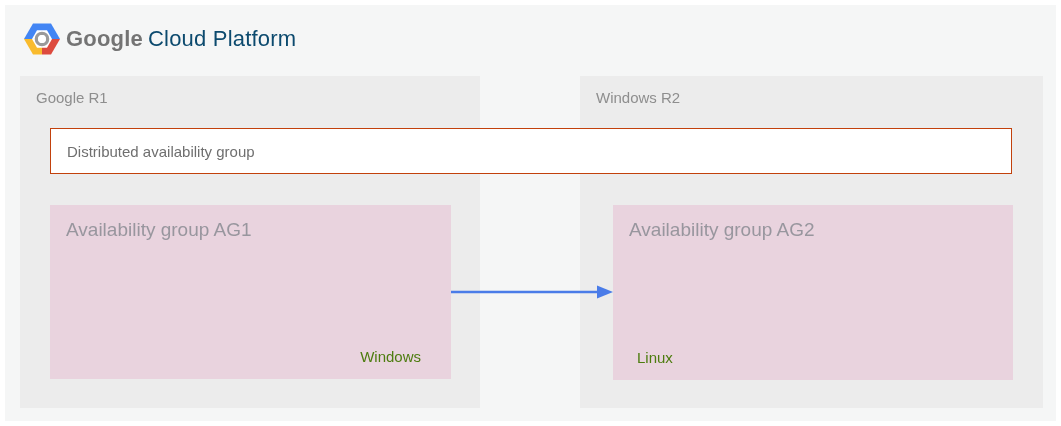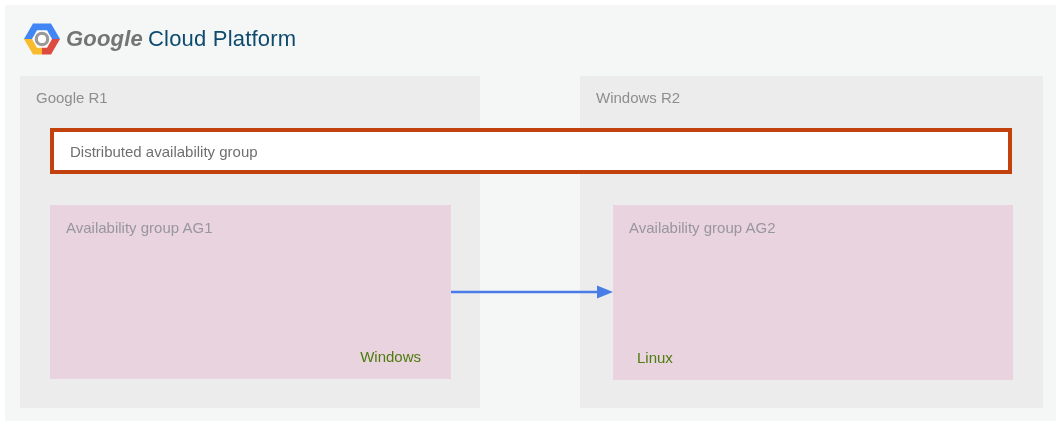--- a/index.html
+++ b/index.html
@@ -28,21 +28,21 @@
   }
   .brand {
     position: absolute;
     left: 61px; top: 21px;
     font-size: 22px;
     line-height: 26px;
     color: #767676;
     letter-spacing: 0.2px;
     white-space: nowrap;
   }
-  .brand .g { font-weight: bold; color: #747474; font-style: italic; }
+  .brand .g { font-weight: bold; color: #747474; }
   .brand .rest { font-weight: normal; margin-left: 5px; color: #0c4a6e; }
   
   .region {
     position: absolute;
     top: 71px;
     height: 332px;
     background: #ececec;
   }
   .region-r1 { left: 15px;  width: 460px; }
   .region-r2 { left: 575px; width: 463px; }
@@ -55,38 +55,38 @@
   
   .ag-box {
     position: absolute;
     background: #e9d3de;
   }
   .ag1 { left: 30px; top: 129px; width: 401px; height: 174px; }
   .ag2 { left: 33px; top: 129px; width: 400px; height: 175px; }
   .ag-label {
     position: absolute;
     left: 16px; top: 14px;
-    font-size: 15px;
+    font-size: 19px;
     color: #98969e;
   }
   .os-label {
     position: absolute;
     bottom: 14px;
     font-size: 15px;
     color: #4d7c0f;
   }
   .os-right { right: 30px; }
   .os-left  { left: 24px; margin-top: 28px; }
   
   .dag-box {
     position: absolute;
     left: 45px; top: 123px;
     width: 962px; height: 46px;
     background: #ffffff;
-    border: 4px solid #c2410c;
+    border: 1px solid #c2410c;
   }
   .dag-label {
     position: absolute;
     left: 16px; top: 50%;
     transform: translateY(-50%);
     font-size: 15px;
     color: #6f6f6f;
   }
   
   .arrow {

